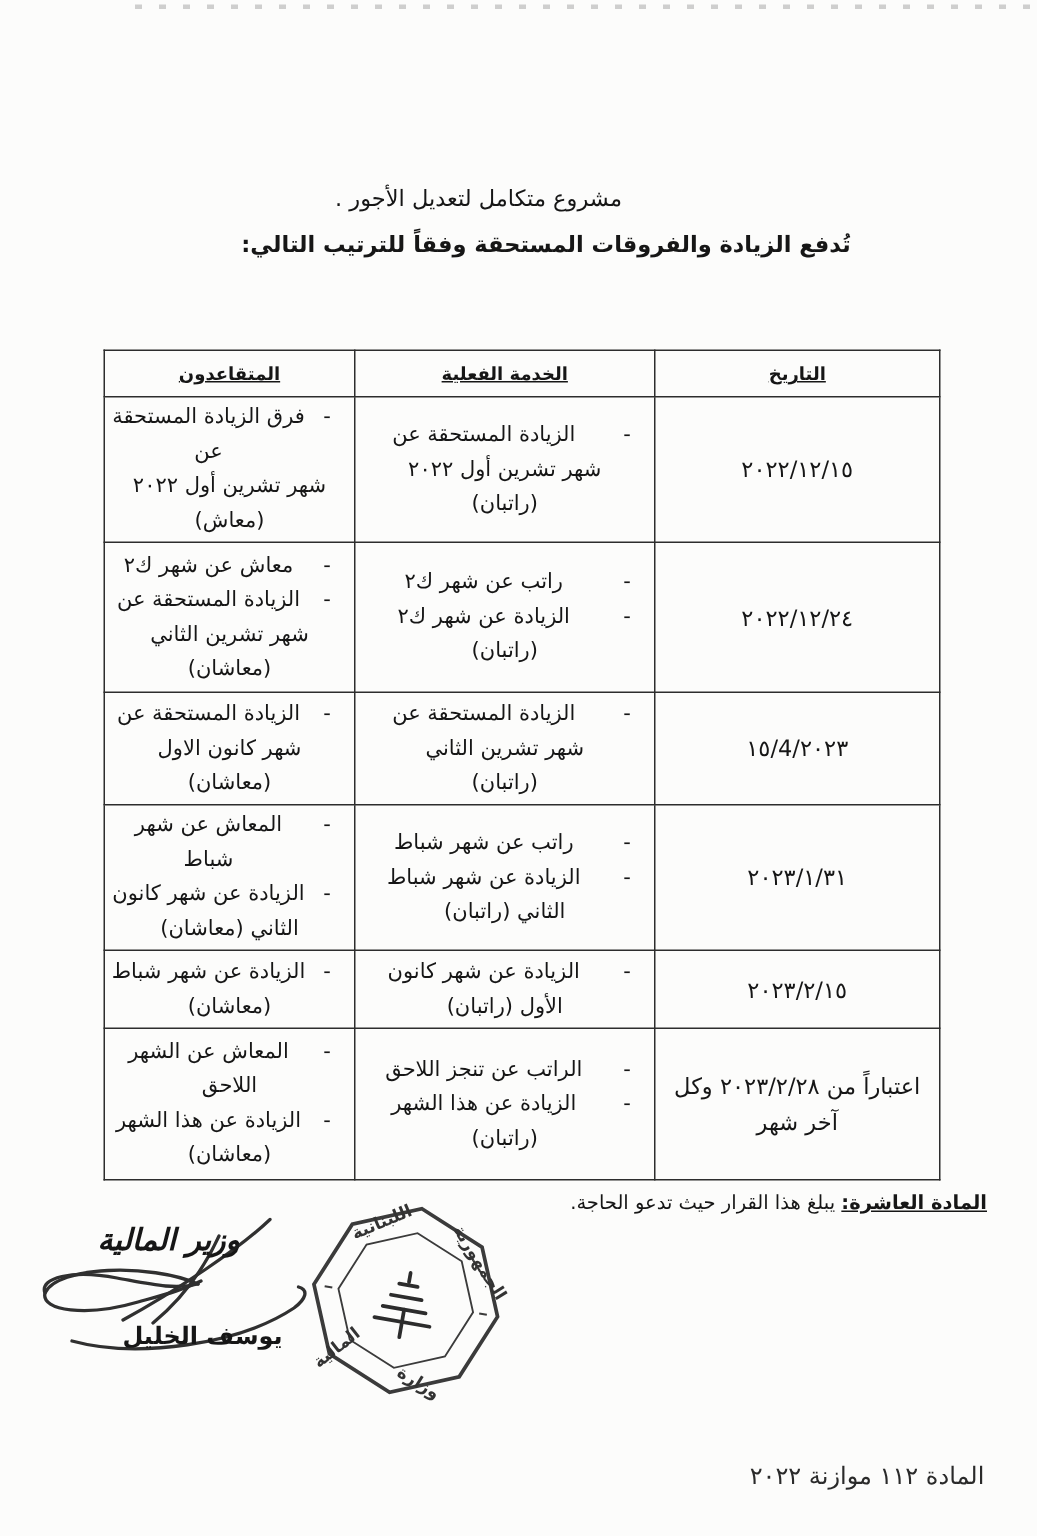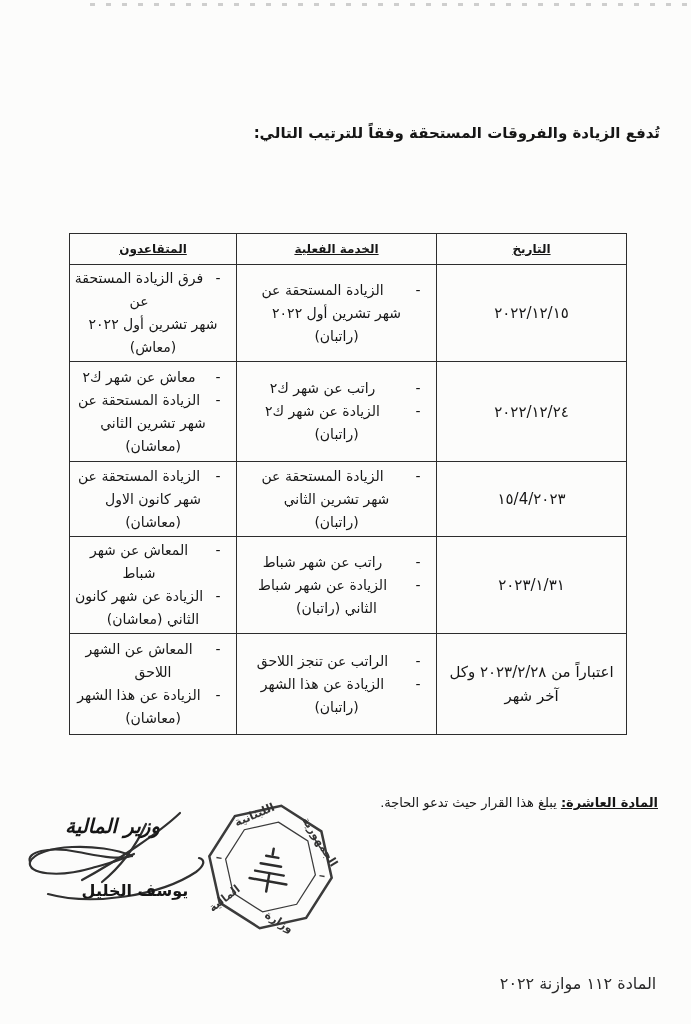--- a/index.html
+++ b/index.html
@@ -13,21 +13,21 @@
   
   .noise{
     left:90px;right:0;top:3px;height:3px;opacity:.35;
     background:repeating-linear-gradient(90deg,#7a7a7a 0 5px,transparent 5px 16px);
   }
   
   .article9{top:116px;right:31px;width:592px;font-size:15px;line-height:27px;}
   .a9-line1{white-space:nowrap;text-align:right;}
   .art-label{font-weight:bold;text-decoration:underline;}
   .a9-line2{text-align:center;margin-left:60px;margin-right:150px;margin-top:3px;}
-  .a9-line3{text-align:right;font-weight:bold;margin-top:4px;}
+  .a9-line3{text-align:center;font-weight:bold;margin-top:4px;}
   
   .tbl-wrap{top:233px;right:64px;}
   table.pay{border-collapse:collapse;table-layout:fixed;width:557px;background:transparent;}
   table.pay th,table.pay td{border:1.6px solid #2d2d2d;vertical-align:middle;padding:2px 4px;}
   table.pay th{font-size:12px;font-weight:bold;text-decoration:underline;text-align:center;height:26px;padding:2px 0;}
   td.cell{font-size:14px;line-height:23px;padding:3px 6px 3px 4px;}
   td.date-cell{text-align:center;font-size:15px;line-height:24px;padding:2px 16px;}
   .cl{display:flex;direction:rtl;align-items:flex-start;}
   .cl .dash{width:28px;flex:0 0 28px;text-align:center;}
   .cl .txt{flex:1;text-align:center;}
@@ -42,20 +42,21 @@
   
   .footer-note{top:974px;right:33px;width:160px;text-align:center;font-size:16px;color:#2a2a2a;}
   svg text{font-family:"DejaVu Sans",sans-serif;}
 </style>
 </head>
 <body>
 
 <div class="abs noise"></div>
 
 <div class="abs article9">
+  <div class="a9-line2">مشروع متكامل لتعديل الأجور .</div>
   <div class="a9-line3">تُدفع الزيادة والفروقات المستحقة وفقاً للترتيب التالي:</div>
 </div>
 
 <div class="abs tbl-wrap">
   <table class="pay" dir="rtl">
     <colgroup>
       <col style="width:190px">
         <col style="width:200px">
         <col style="width:167px">
     </colgroup>
@@ -149,20 +150,37 @@
               <span class="dash">-</span>
               <span class="txt">المعاش عن شهر شباط</span>
             </div>
             <div class="cl">
               <span class="dash">-</span>
               <span class="txt">الزيادة عن شهر كانون</span>
             </div>
             <div class="cl-plain">الثاني (معاشان)</div>
           </td>
         </tr>
+        <tr style="height: 52px;">
+          <td class="date-cell">٢٠٢٣/٢/١٥</td>
+          <td class="cell">
+            <div class="cl">
+              <span class="dash">-</span>
+              <span class="txt">الزيادة عن شهر كانون</span>
+            </div>
+            <div class="cl-plain">الأول (راتبان)</div>
+          </td>
+          <td class="cell">
+            <div class="cl">
+              <span class="dash">-</span>
+              <span class="txt">الزيادة عن شهر شباط</span>
+            </div>
+            <div class="cl-plain">(معاشان)</div>
+          </td>
+        </tr>
         <tr style="height: 101px;">
           <td class="date-cell">اعتباراً من ٢٠٢٣/٢/٢٨ وكل آخر شهر</td>
           <td class="cell">
             <div class="cl">
               <span class="dash">-</span>
               <span class="txt">الراتب عن تنجز اللاحق</span>
             </div>
             <div class="cl">
               <span class="dash">-</span>
               <span class="txt">الزيادة عن هذا الشهر</span>

